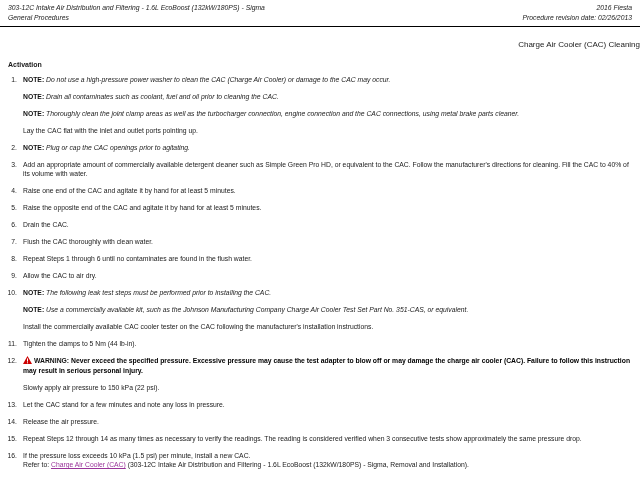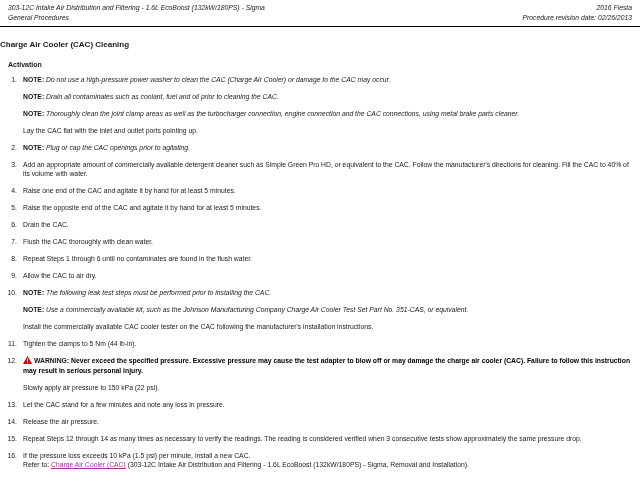--- a/index.html
+++ b/index.html
@@ -15,22 +15,22 @@
   .header {
     display: flex;
     justify-content: space-between;
     padding: 3px 8px 3px 8px;
     font-style: italic;
     line-height: 10px;
     border-bottom: 1px solid #000;
   }
   .header .right { text-align: right; }
   .doc-title {
-    text-align: left;
-    font-weight: bold;
+    text-align: right;
+    font-weight: normal;
     font-size: 8px;
     margin-top: 13px;
   }
   .section-heading {
     font-weight: bold;
     font-size: 7px;
     margin: 12px 0 7px 8px;
   }
   .steps { padding: 0 8px 0 0; }
   .step { display: flex; margin-bottom: 8px; }

